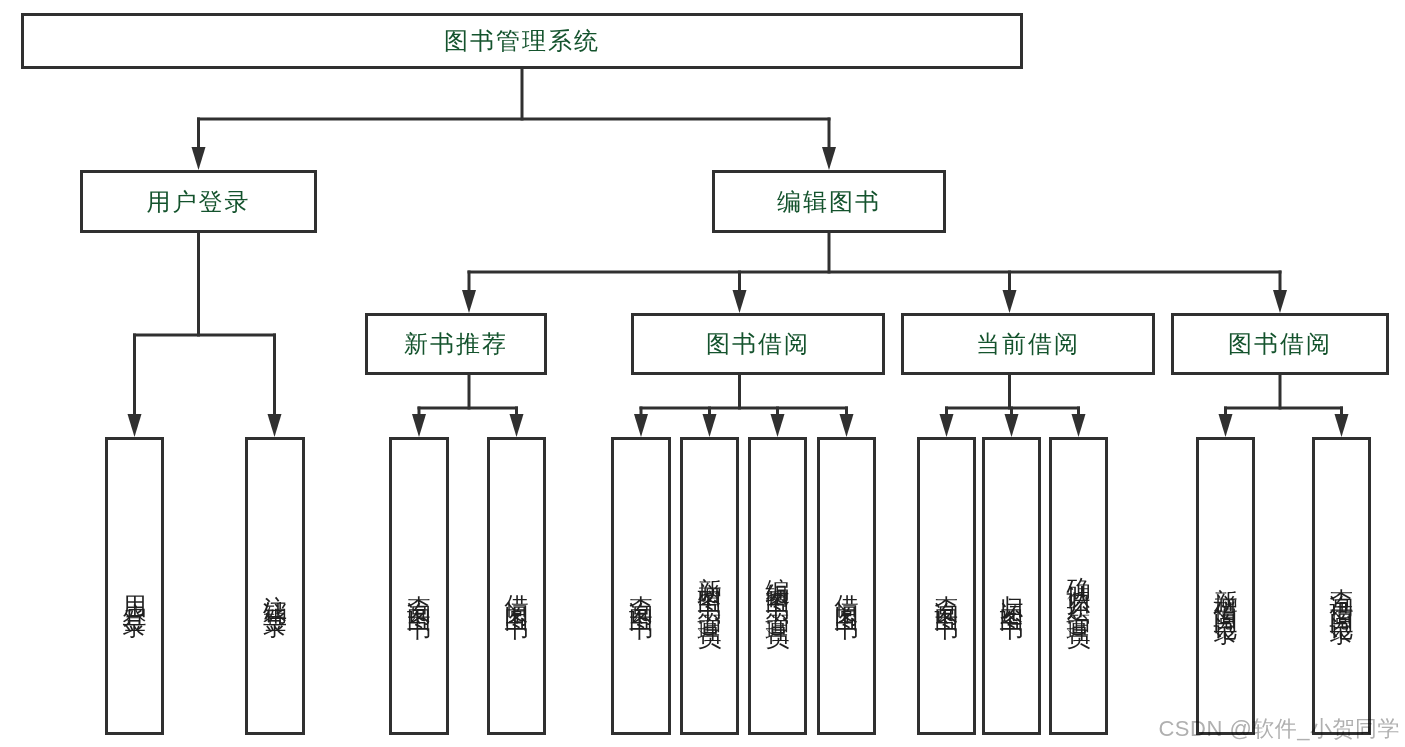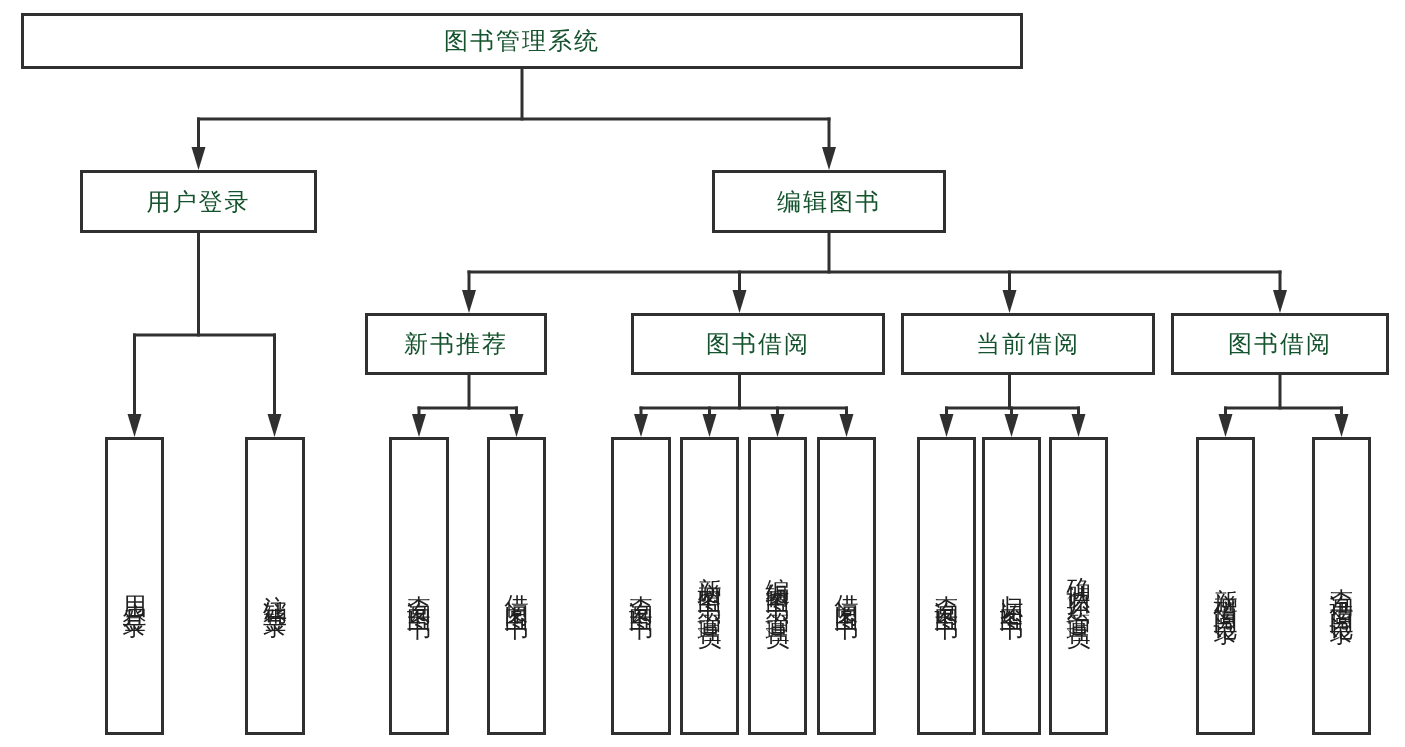--- a/index.html
+++ b/index.html
@@ -168,14 +168,15 @@
     <span class="vtext">确认归还（管理员）</span>
   </div>
 
   <div class="vbox" style="left:1196px; width:59px">
     <span class="vtext">新增借阅记录</span>
   </div>
   <div class="vbox" style="left:1312px; width:59px">
     <span class="vtext">查询借阅记录</span>
   </div>
 
+  <div class="watermark">CSDN @软件_小贺同学</div>
 
 </div>
 
 </body></html>

